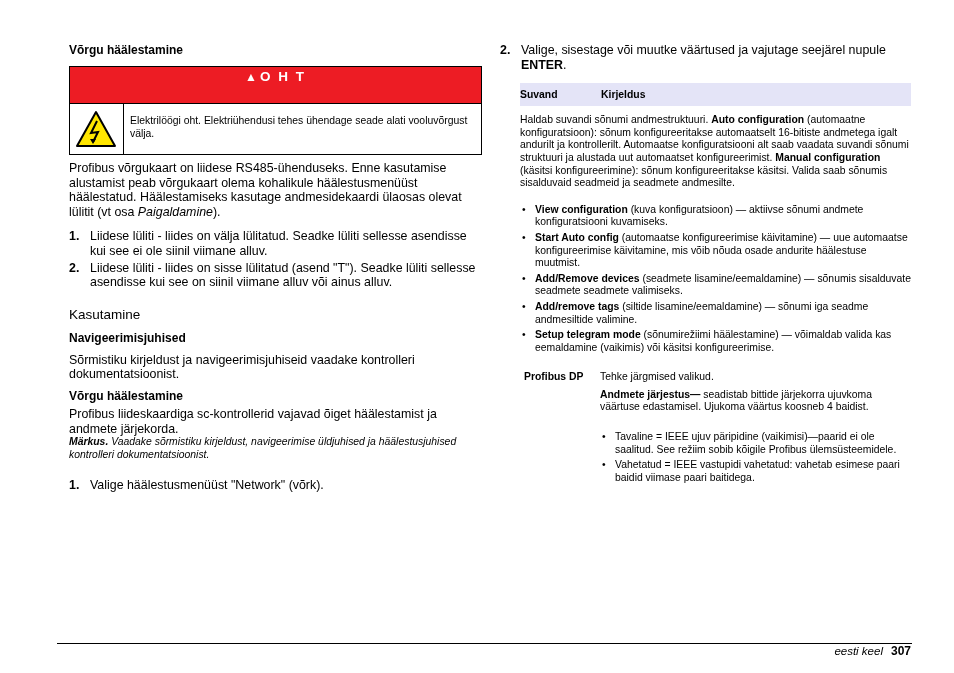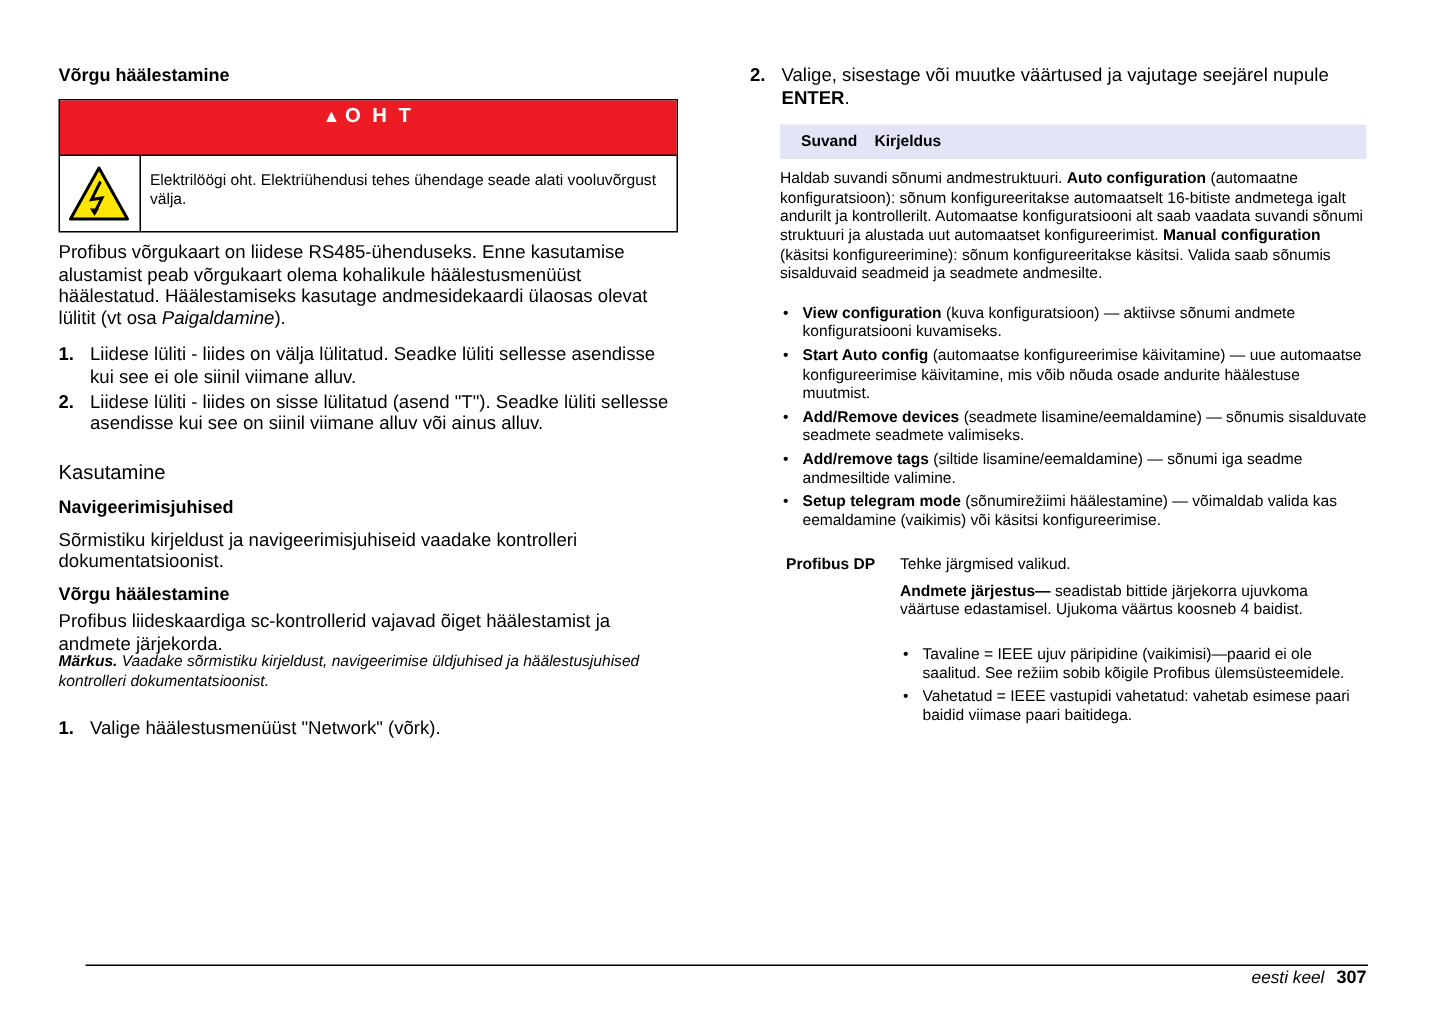--- a/index.html
+++ b/index.html
@@ -1,19 +1,19 @@
 <!DOCTYPE html>
 <html><head>
 <meta charset="utf-8">
 <style>
   * { box-sizing: border-box; margin: 0; padding: 0; }
   html, body { width: 954px; height: 673px; background: #ffffff; overflow: hidden; }
   body { position: relative; font-family: "Liberation Sans", sans-serif; color: #000; }
 
-  .col-left { position: absolute; left: 39px; top: 43px; width: 413px; }
+  .col-left { position: absolute; left: 69px; top: 43px; width: 413px; }
   .col-right { position: absolute; left: 500px; top: 43px; width: 412px; }
 
   .h-sub { font-weight: bold; font-size: 12px; line-height: 15px; }
   .h-main { font-weight: normal; font-size: 13.5px; line-height: 17px; }
   .p { font-size: 12.4px; line-height: 14.6px; }
   .note { font-size: 10.4px; line-height: 12.6px; font-style: italic; }
 
   
   .warn { margin-top: 8px; border: 1px solid #000; width: 413px; }
   .warn-head { background: #ed1c24; color: #fff; text-align: center; font-weight: bold;
@@ -24,21 +24,21 @@
   .warn-icon { width: 56px; border-right: 1px solid #000; display: flex; align-items: center; justify-content: center; }
   .warn-text { padding: 11px 0 0 6px; font-size: 10.4px; line-height: 12.6px; }
 
   ol.steps { list-style: none; }
   ol.steps li { display: flex; font-size: 12.4px; line-height: 14.6px; }
   ol.steps li .num { font-weight: bold; width: 21px; flex-shrink: 0; }
 
   
   .tbl { margin-left: 20px; margin-top: 11px; width: 391px; }
   .tbl-head { background: #e4e4f7; height: 23px; display: flex; align-items: center; font-weight: bold; font-size: 10.4px; }
-  .tbl-head .c1 { width: 63px; padding-left: 14px; }
+  .tbl-head .c1 { width: 81px; padding-left: 0; }
   .tbl-row { display: flex; font-size: 10.4px; line-height: 12.6px; }
   .tbl-row .c1 { width: 80px; padding-left: 4px; font-weight: bold; flex-shrink: 0; }
   .tbl-row .c2 { flex: 1; }
   ul.bul { list-style: none; }
   ul.bul li { display: flex; }
   ul.bul li .dot { width: 15px; flex-shrink: 0; padding-left: 2px; }
   b { font-weight: bold; }
 
   .footer-line { position: absolute; left: 57px; top: 643px; width: 855px; height: 1px; background: #000; }
   .footer { position: absolute; right: 43px; top: 644px; font-size: 11.5px; line-height: 14px; }

